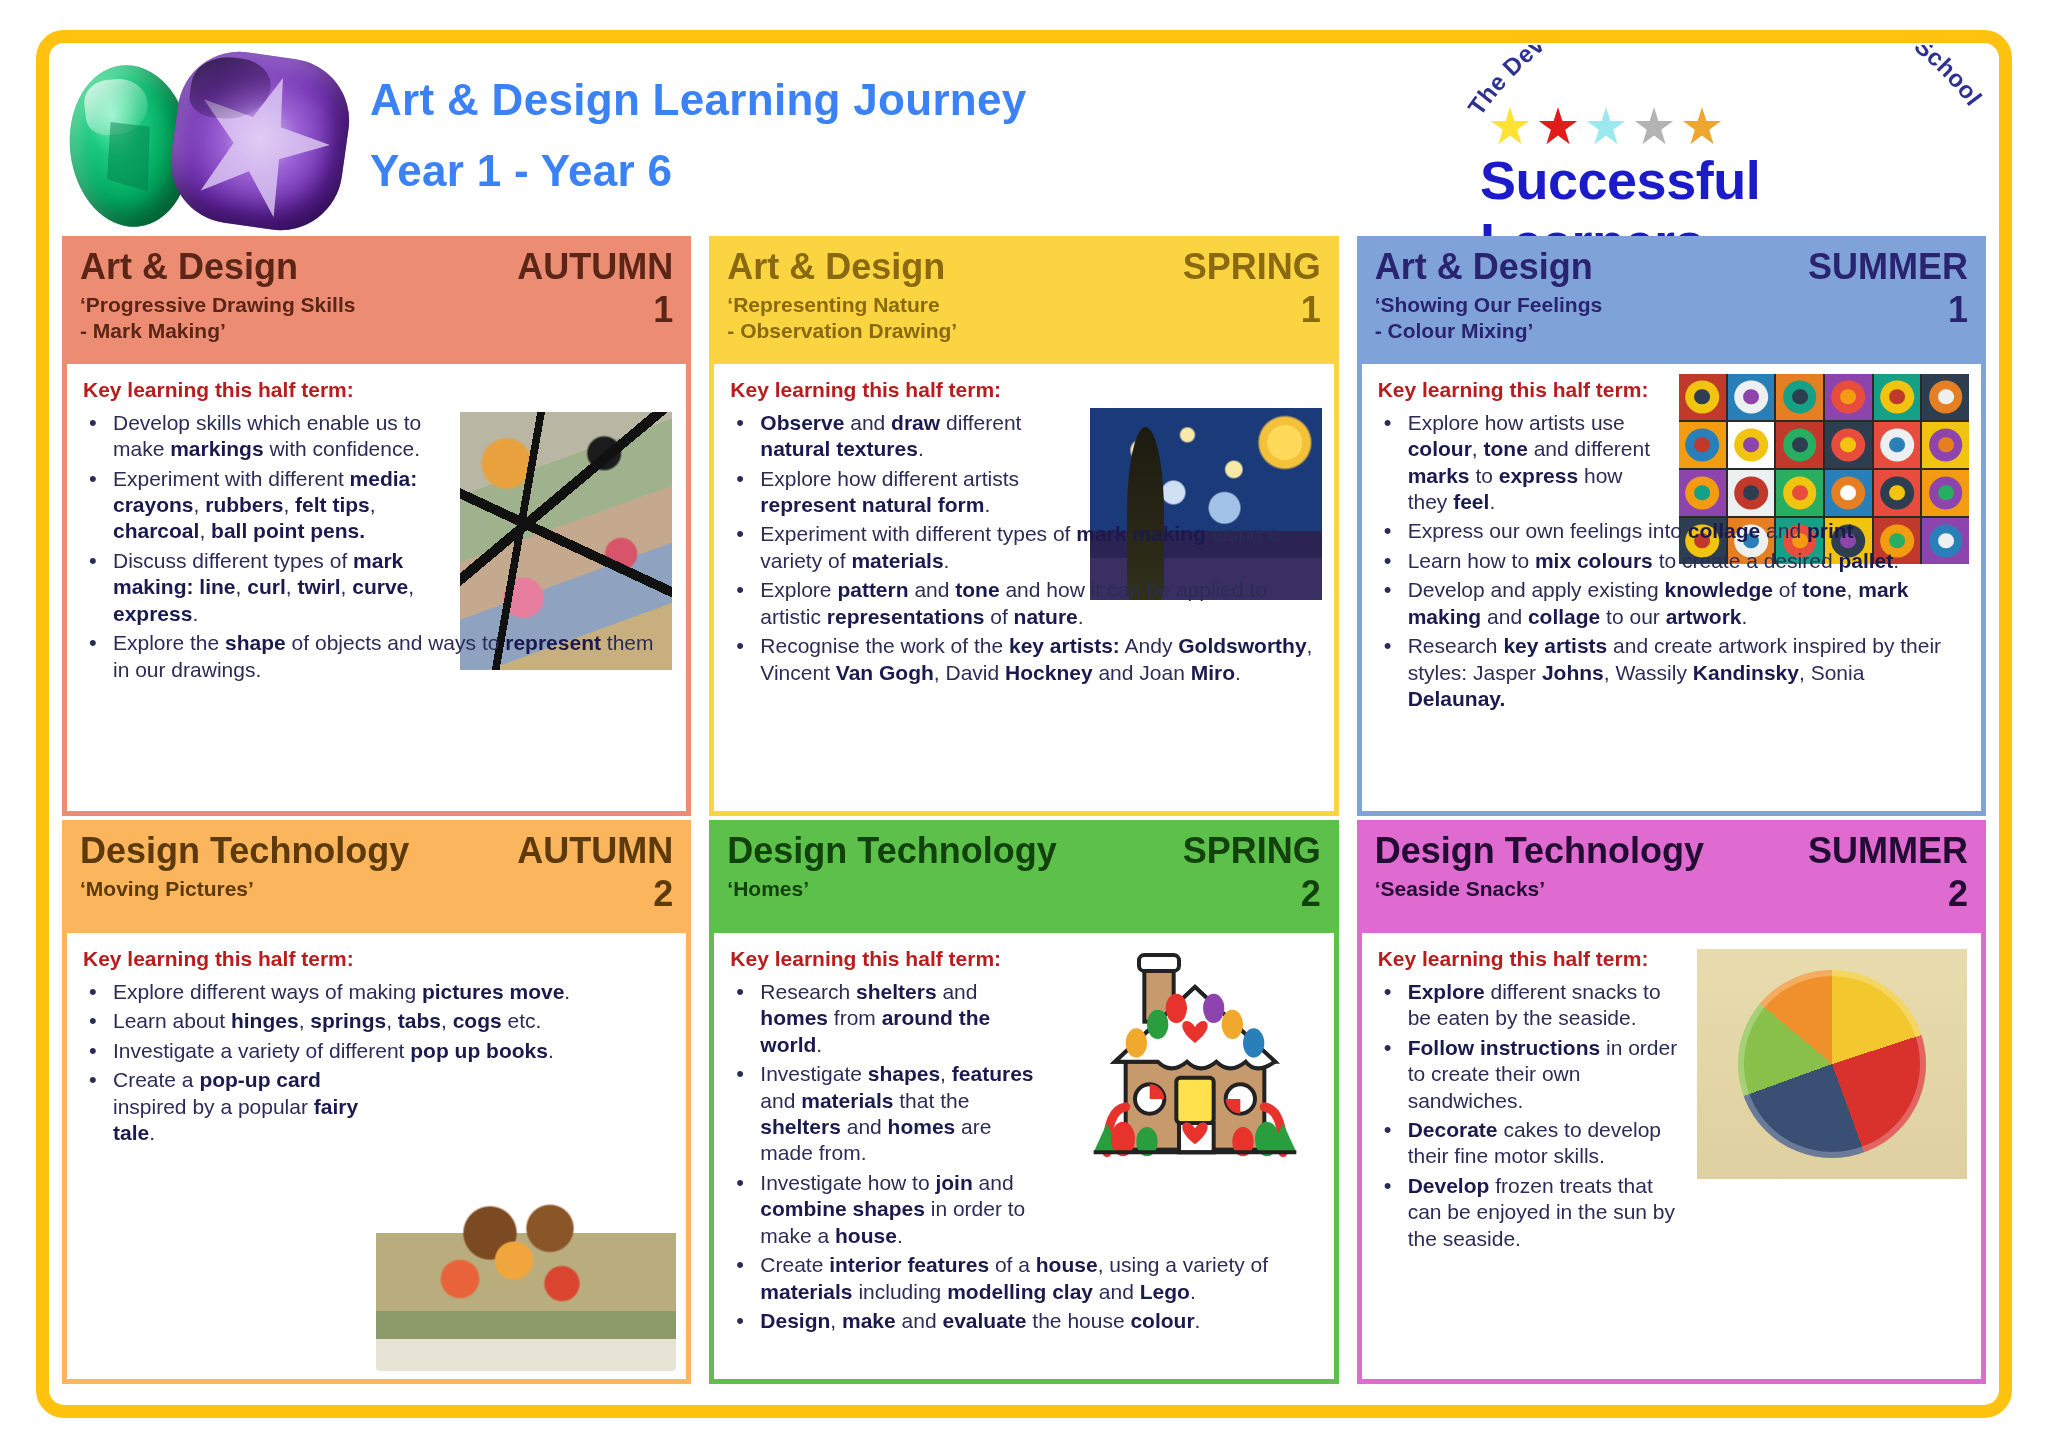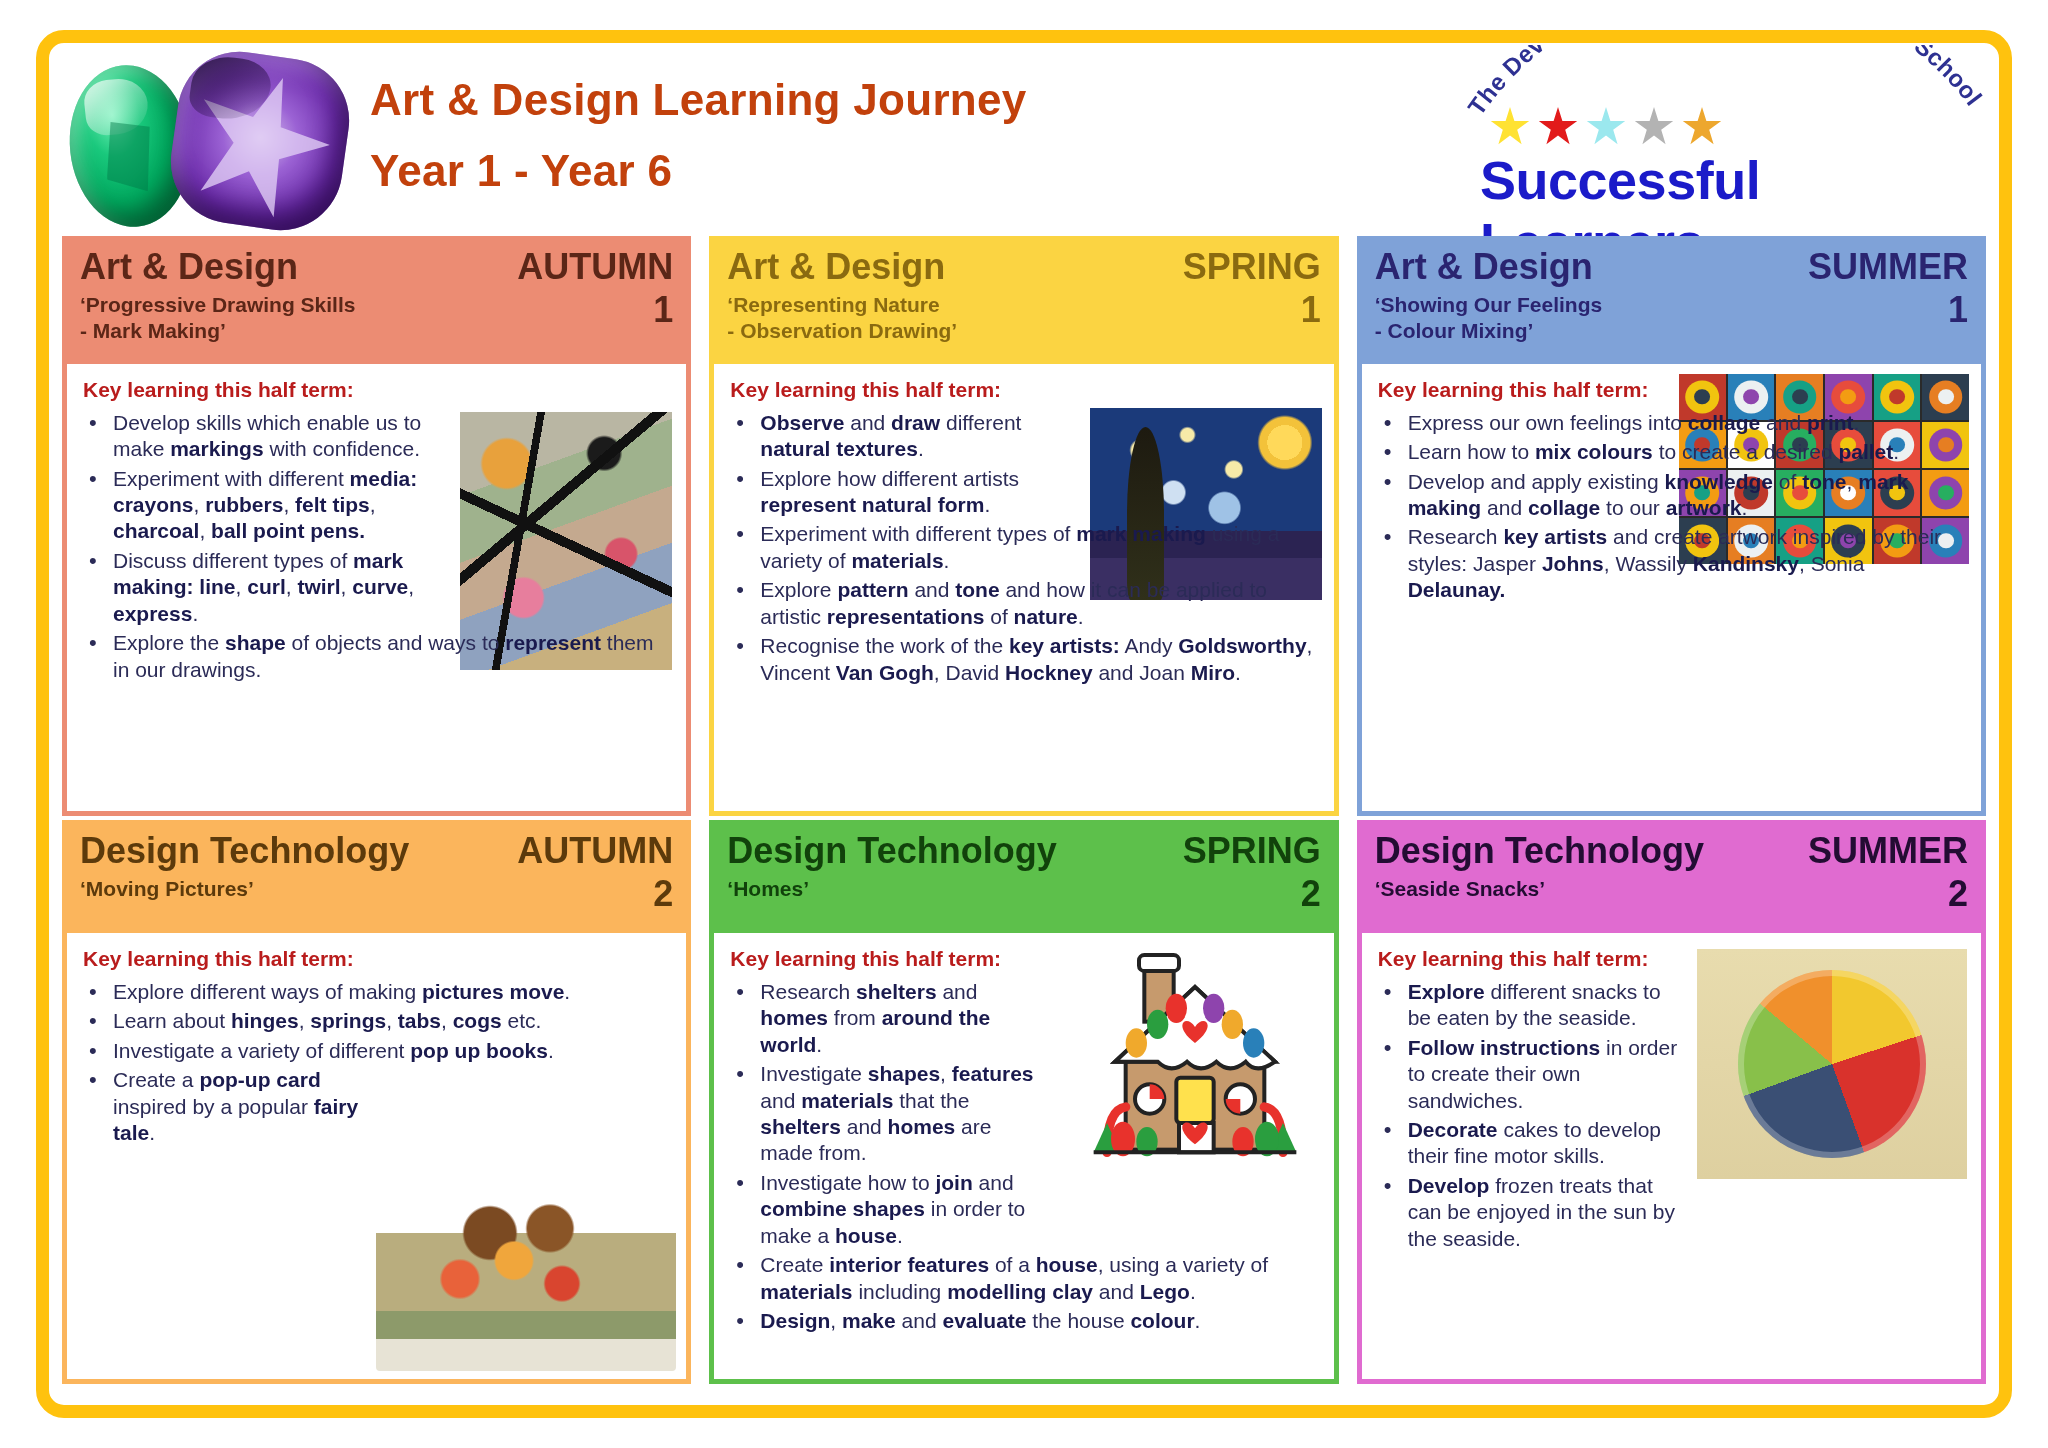--- a/index.html
+++ b/index.html
@@ -67,21 +67,21 @@
     clip-path: polygon(50% 0,61% 35%,100% 35%,68% 58%,79% 100%,50% 74%,21% 100%,32% 58%,0 35%,39% 35%);
   }
   .gem-purple::after {
     content:""; position:absolute; left:6%; top:4%; width:46%; height:36%;
     background: linear-gradient(150deg, rgba(18,0,40,.75), rgba(18,0,40,0));
     border-radius: 50% 40% 60% 30%;
   }
 
   .titles { flex: 1 1 auto; padding-left: 18px; }
   .title-main, .title-sub {
-    color: #c2410c;
+    color: #3b82f6;
     font-weight: 700;
     letter-spacing: .3px;
   }
   .title-main { font-size: 44px; line-height: 1.25; }
   .title-sub  { font-size: 44px; line-height: 1.35; margin-top: 14px; }
 
   .logo { position: relative; width: 520px; height: 170px; flex: 0 0 520px; }
   .logo-arc { position: absolute; left: 0; top: -6px; width: 520px; height: 86px; }
   .logo-arc text { font-family: "Liberation Sans", sans-serif; font-size: 24px; fill: #2E3192; font-weight: 600; letter-spacing:.4px;}
   .stars { position: absolute; left: 24px; top: 56px; display: flex; gap: 8px; }
@@ -398,20 +398,21 @@
             </div>
             <div class="kcell" style="background: rgb(192, 57, 43); --r1: #f39c12; --r2: #27ae60;">
               <style></style>
             </div>
             <div class="kcell" style="background: rgb(142, 68, 173); --r1: #2980b9; --r2: #ecf0f1;">
               <style></style>
             </div>
           </div>
           <div class="klabel">Key learning this half term:</div>
           <ul class="learn">
+            <li style="padding-right: 300px;">Explore how artists use <b>colour</b>, <b>tone</b> and different <b>marks</b> to <b>express</b> how they <b>feel</b>.</li>
             <li>Express our own feelings into <b>collage</b> and <b>print</b>.</li>
             <li>Learn how to <b>mix colours</b> to create a desired <b>pallet</b>.</li>
             <li>Develop and apply existing <b>knowledge</b> of <b>tone</b>, <b>mark making</b> and <b>collage</b> to our <b>artwork</b>.</li>
             <li>Research <b>key artists</b> and create artwork inspired by their styles: Jasper <b>Johns</b>, Wassily <b>Kandinsky</b>, Sonia <b>Delaunay.</b></li>
           </ul>
         </div>
       </div>
       <div class="card c-aut2">
         <div class="card-head">
           <div class="head-row">

